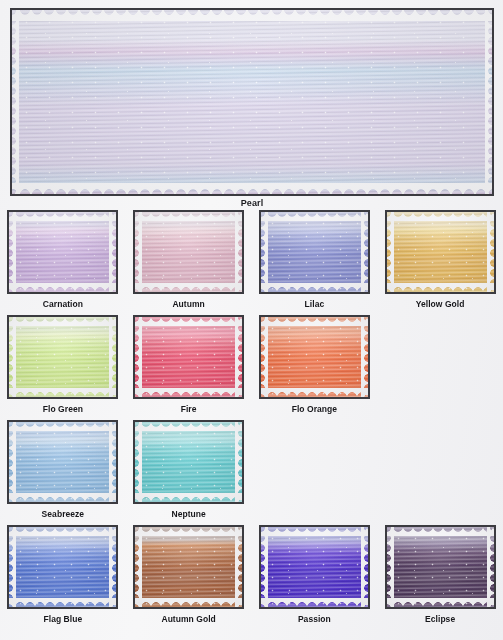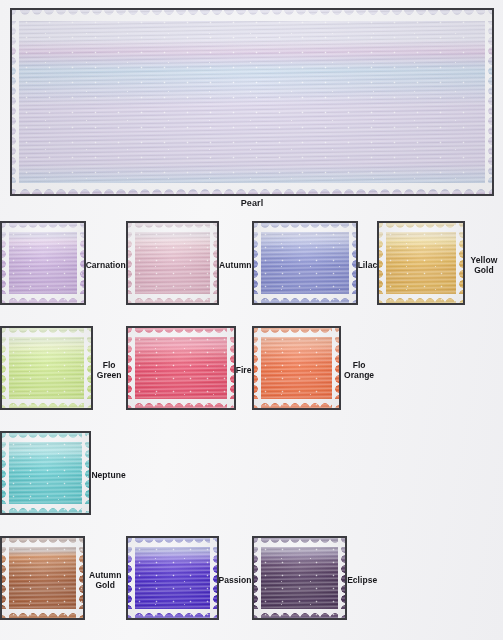--- a/index.html
+++ b/index.html
@@ -56,21 +56,21 @@
   .grid-row {
     display: flex;
     width: 503px;
     height: 105px;
     box-sizing: border-box;
   }
   .cell {
     width: 125.75px;
     box-sizing: border-box;
     display: flex;
-    flex-direction: row;
+    flex-direction: column;
     align-items: center;
   }
   .cell-frame {
     width: 111px;
     height: 84px;
     border: 2px solid #3b3b40;
     box-sizing: border-box;
     background: #fdfdfe;
     overflow: hidden;
     position: relative;
@@ -316,38 +316,70 @@
               <div class="fab-vignette"></div>
             </div>
           </div>
           <div class="cell-label">Flo Orange</div>
         </div>
       </div>
       <div class="grid-row">
         <div class="cell">
           <div class="cell-frame">
             <div class="fabric">
+              <div class="fab-base" style="background: linear-gradient(rgb(188, 210, 238) 0%, rgb(188, 210, 238) 16%, rgb(200, 220, 241) 23%, rgb(160, 197, 232) 33%, rgb(137, 182, 224) 52%, rgb(137, 182, 224) 84%, rgb(160, 197, 232) 96%, rgb(200, 220, 241) 100%);"></div>
+              <div class="fab-streak" style="background-image: repeating-linear-gradient(177deg, rgba(255, 255, 255, 0) 0px, rgba(255, 255, 255, 0.28) 4px, rgba(255, 255, 255, 0) 10px, rgba(200, 220, 241, 0.4) 15px, rgba(255, 255, 255, 0) 22px);"></div>
+              <div class="fab-weave"></div>
+              <div class="fab-sparkle"></div>
+              <div class="fab-scallop-top"></div>
+              <div class="fab-scallop-bot"></div>
+              <div class="fab-pink-l"></div>
+              <div class="fab-pink-r"></div>
+              <div class="fab-vignette"></div>
+            </div>
+          </div>
+          <div class="cell-label">Seabreeze</div>
+        </div>
+        <div class="cell">
+          <div class="cell-frame">
+            <div class="fabric">
               <div class="fab-base" style="background: linear-gradient(rgb(168, 224, 226) 0%, rgb(168, 224, 226) 16%, rgb(170, 227, 230) 23%, rgb(119, 210, 214) 33%, rgb(92, 198, 203) 52%, rgb(92, 198, 203) 84%, rgb(119, 210, 214) 96%, rgb(170, 227, 230) 100%);"></div>
               <div class="fab-streak" style="background-image: repeating-linear-gradient(177deg, rgba(255, 255, 255, 0) 0px, rgba(255, 255, 255, 0.28) 4px, rgba(255, 255, 255, 0) 10px, rgba(170, 227, 230, 0.4) 15px, rgba(255, 255, 255, 0) 22px);"></div>
               <div class="fab-weave"></div>
               <div class="fab-sparkle"></div>
               <div class="fab-scallop-top"></div>
               <div class="fab-scallop-bot"></div>
               <div class="fab-pink-l"></div>
               <div class="fab-pink-r"></div>
               <div class="fab-vignette"></div>
             </div>
           </div>
           <div class="cell-label">Neptune</div>
         </div>
       </div>
       <div class="grid-row">
         <div class="cell">
           <div class="cell-frame">
             <div class="fabric">
+              <div class="fab-base" style="background: linear-gradient(rgb(188, 200, 232) 0%, rgb(188, 200, 232) 16%, rgb(164, 182, 234) 23%, rgb(107, 137, 220) 33%, rgb(78, 111, 208) 52%, rgb(78, 111, 208) 84%, rgb(107, 137, 220) 96%, rgb(164, 182, 234) 100%);"></div>
+              <div class="fab-streak" style="background-image: repeating-linear-gradient(177deg, rgba(255, 255, 255, 0) 0px, rgba(255, 255, 255, 0.28) 4px, rgba(255, 255, 255, 0) 10px, rgba(164, 182, 234, 0.4) 15px, rgba(255, 255, 255, 0) 22px);"></div>
+              <div class="fab-weave"></div>
+              <div class="fab-sparkle"></div>
+              <div class="fab-scallop-top"></div>
+              <div class="fab-scallop-bot"></div>
+              <div class="fab-pink-l"></div>
+              <div class="fab-pink-r"></div>
+              <div class="fab-vignette"></div>
+            </div>
+          </div>
+          <div class="cell-label">Flag Blue</div>
+        </div>
+        <div class="cell">
+          <div class="cell-frame">
+            <div class="fabric">
               <div class="fab-base" style="background: linear-gradient(rgb(203, 188, 184) 0%, rgb(203, 188, 184) 16%, rgb(208, 144, 106) 23%, rgb(184, 115, 76) 33%, rgb(160, 92, 60) 52%, rgb(160, 92, 60) 84%, rgb(184, 115, 76) 96%, rgb(208, 144, 106) 100%);"></div>
               <div class="fab-streak" style="background-image: repeating-linear-gradient(177deg, rgba(255, 255, 255, 0) 0px, rgba(255, 255, 255, 0.28) 4px, rgba(255, 255, 255, 0) 10px, rgba(208, 144, 106, 0.4) 15px, rgba(255, 255, 255, 0) 22px);"></div>
               <div class="fab-weave"></div>
               <div class="fab-sparkle"></div>
               <div class="fab-scallop-top"></div>
               <div class="fab-scallop-bot"></div>
               <div class="fab-pink-l"></div>
               <div class="fab-pink-r"></div>
               <div class="fab-vignette"></div>
             </div>

